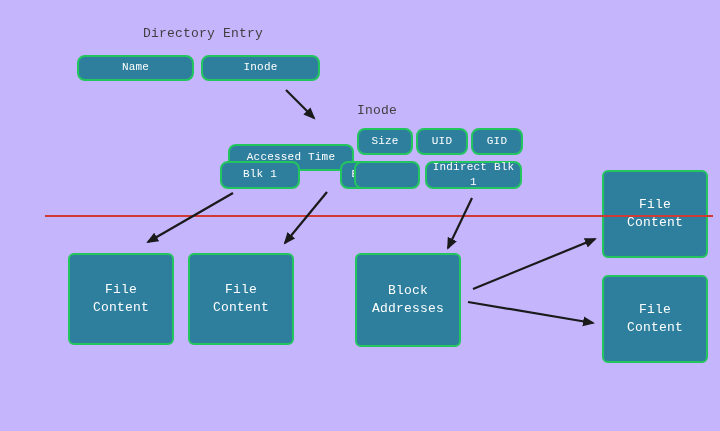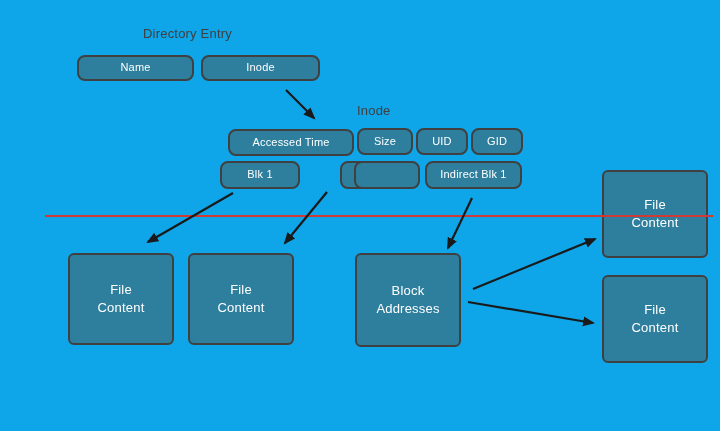--- a/index.html
+++ b/index.html
@@ -1,28 +1,28 @@
 <!DOCTYPE html>
 <html><head>
 <meta charset="utf-8">
 <style>
   html, body { margin: 0; padding: 0; background: #ffffff; }
   #canvas {
     position: relative;
     width: 720px;
     height: 431px;
-    background: #0ea5e9;
-    font-family: Liberation Sans, sans-serif;
+    background: #c4b5fd;
+    font-family: Liberation Mono, monospace;
     overflow: hidden;
   }
   .node {
     position: absolute;
     box-sizing: border-box;
     background: #2e7f9e;
-    border: 2px solid #404040;
+    border: 2px solid #22c55e;
     border-radius: 8px;
     color: #ffffff;
     display: flex;
     align-items: center;
     justify-content: center;
     text-align: center;
     font-size: 11px;
     line-height: 1.4;
     letter-spacing: 0.2px;
   }
@@ -33,21 +33,21 @@
     font-size: 13px;
     letter-spacing: 0.2px;
     white-space: nowrap;
   }
   
   .lbl-dir   { left: 143px; top: 26px; }
   .n-name    { left: 77px;  top: 55px;  width: 117px; height: 26px; }
   .n-inoderef{ left: 201px; top: 55px;  width: 119px; height: 26px; }
   
   .lbl-inode { left: 357px; top: 103px; }
-  .n-accessed{ left: 228px; top: 129px; width: 126px; height: 27px; border-radius: 8px; }
+  .n-accessed{ left: 228px; top: 144px; width: 126px; height: 27px; border-radius: 8px; }
   .n-size    { left: 357px; top: 128px; width: 56px;  height: 27px; }
   .n-uid     { left: 416px; top: 128px; width: 52px;  height: 27px; }
   .n-gid     { left: 471px; top: 128px; width: 52px;  height: 27px; }
   .n-blk1    { left: 220px; top: 161px; width: 80px;  height: 28px; }
   .n-blk2    { left: 292px; top: 161px; width: 57px;  height: 28px; margin-left: 48px; }
   .n-empty   { left: 354px; top: 161px; width: 66px;  height: 28px; }
   .n-indirect{ left: 425px; top: 161px; width: 97px;  height: 28px; }
   
   .n-fc1     { left: 68px;  top: 253px; width: 106px; height: 92px; padding: 0 24px; }
   .n-fc2     { left: 188px; top: 253px; width: 106px; height: 92px; padding: 0 24px; }

